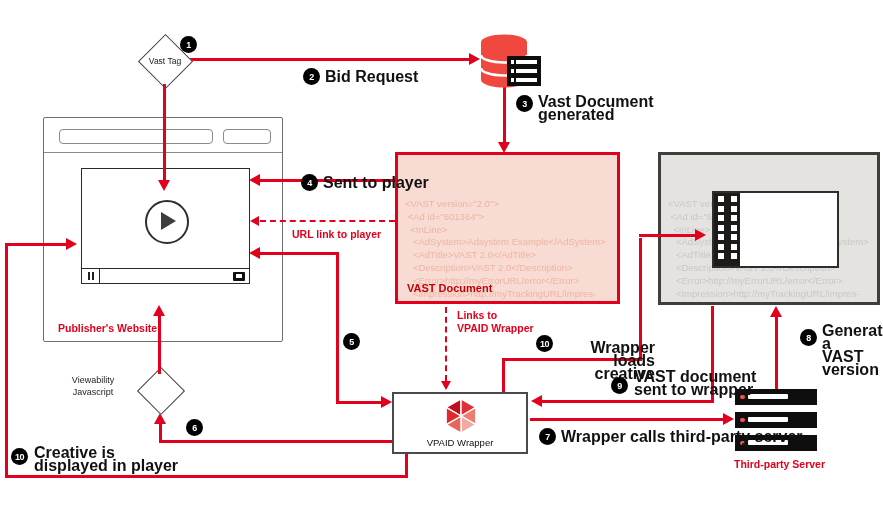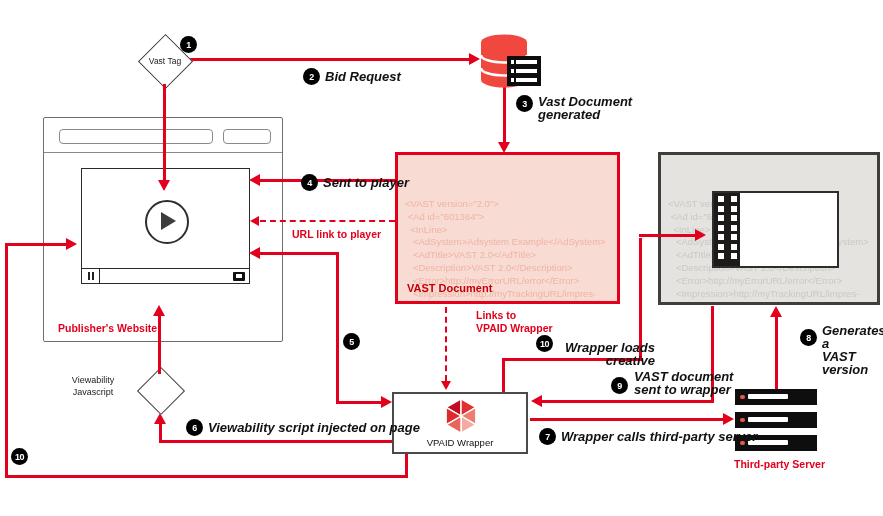--- a/index.html
+++ b/index.html
@@ -22,21 +22,21 @@
   .ah{position:absolute;width:0;height:0;border-style:solid;border-color:transparent;}
   .ah-right{border-width:6.5px 0 6.5px 11px;border-left-color:var(--red);}
   .ah-left{border-width:6.5px 11px 6.5px 0;border-right-color:var(--red);}
   .ah-down{border-width:11px 6.5px 0 6.5px;border-top-color:var(--red);}
   .ah-up{border-width:0 6.5px 11px 6.5px;border-bottom-color:var(--red);}
   .ah-left-sm{border-width:5px 9px 5px 0;border-right-color:var(--red);}
   .ah-down-sm{border-width:9px 5px 0 5px;border-top-color:var(--red);}
   
   .badge{position:absolute;width:17px;height:17px;border-radius:50%;background:#000;color:#fff;
          font-size:9px;font-weight:bold;letter-spacing:-0.5px;display:flex;align-items:center;justify-content:center;z-index:8;}
-  .slabel{position:absolute;font-size:13px;line-height:13px;font-weight:bold;font-style:italic;color:#111;
+  .slabel{position:absolute;font-size:16px;line-height:13px;font-weight:bold;color:#111;
           white-space:pre-line;z-index:8;}
   .rlabel{position:absolute;font-size:10.5px;line-height:13px;font-weight:bold;color:var(--red);white-space:pre-line;z-index:8;}
   
   .browser{position:absolute;left:43px;top:117px;width:238px;height:223px;border:1.3px solid #6e6e6e;border-radius:2px;background:#fff;z-index:2;}
   .bbar{position:absolute;border:1.2px solid #8a8a8a;border-radius:4px;background:#fff;height:13px;}
   .bdiv{position:absolute;left:0;top:34px;width:100%;border-top:1.2px solid #8a8a8a;}
   .player{position:absolute;left:37px;top:50px;width:167px;height:114px;border:1.6px solid #2b2b2b;background:#fff;}
   .playbtn{position:absolute;left:63px;top:31px;width:40px;height:40px;border:2px solid #2e2e2e;border-radius:50%;}
   .playtri{position:absolute;left:14px;top:10px;width:0;height:0;border:solid transparent;border-width:9px 0 9px 15px;border-left-color:#3d3d3d;}
   .ctrlbar{position:absolute;left:0;bottom:0;width:100%;height:14px;border-top:1.6px solid #2b2b2b;background:#fff;}
@@ -267,36 +267,37 @@
   <div class="badge" style="left:516px;top:95px;">3</div>
   <div class="slabel" style="left:538px;top:95px;">Vast Document
 generated</div>
 
   <div class="badge" style="left:301px;top:174px;">4</div>
   <div class="slabel" style="left:323px;top:176px;">Sent to player</div>
 
   <div class="badge" style="left:343px;top:333px;">5</div>
 
   <div class="badge" style="left:186px;top:419px;">6</div>
-  <div class="slabel" style="left:208px;top:421px;">Viewability script injected on page</div>
 
   <div class="badge" style="left:539px;top:428px;">7</div>
   <div class="slabel" style="left:561px;top:430px;">Wrapper calls third-party server</div>
 
   <div class="badge" style="left:800px;top:329px;">8</div>
   <div class="slabel" style="left:822px;top:324px;">Generates a
 VAST version</div>
 
   <div class="badge" style="left:611px;top:377px;">9</div>
   <div class="slabel" style="left:634px;top:370px;">VAST document
 sent to wrapper</div>
 
   <div class="badge" style="left:536px;top:335px;">10</div>
   <div class="slabel" style="left:558px;top:329px;width:97px;text-align:right;margin-top:12px;">Wrapper loads
 creative</div>
 
   <div class="badge" style="left:11px;top:448px;">10</div>
+  <div class="slabel" style="left:34px;top:446px;">Creative is
+displayed in player</div>
 
   <div class="rlabel" style="left:292px;top:228px;">URL link to player</div>
-  <div class="rlabel" style="left:476px;top:309px;">Links to
+  <div class="rlabel" style="left:457px;top:309px;">Links to
 VPAID Wrapper</div>
 
 </div>
 
 </body></html>

